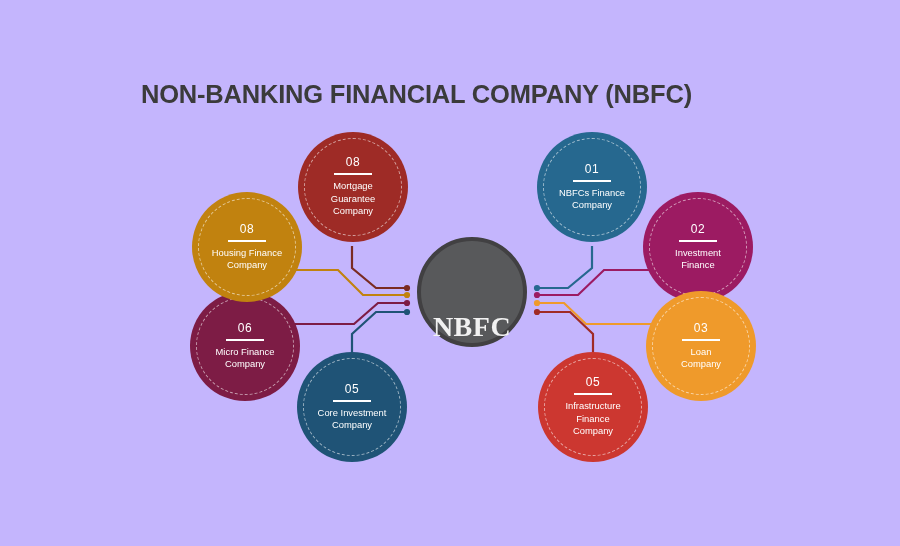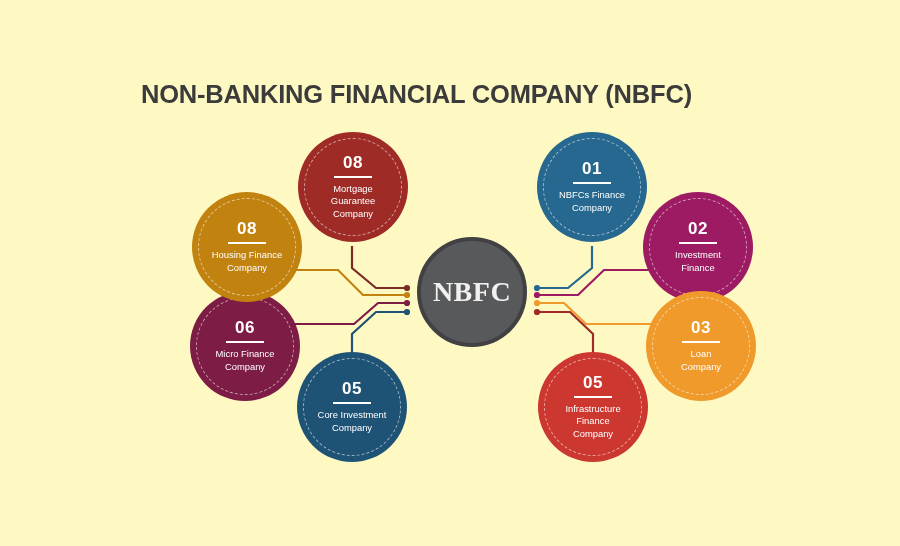--- a/index.html
+++ b/index.html
@@ -13,21 +13,21 @@
     position: relative;
     overflow: hidden;
     font-family: "Liberation Sans", sans-serif;
     -webkit-font-smoothing: antialiased;
   }
   #stage {
     position: absolute;
     left: 0; top: 0;
     width: 900px;
     height: 546px;
-    background: #fef9c3;
+    background: #c4b5fd;
   }
   
   #title {
     position: absolute;
     left: 141px;
     top: 80px;
     font-size: 25.5px;
     font-weight: bold;
     letter-spacing: -0.2px;
     color: #3b3b3b;
@@ -54,21 +54,21 @@
     position: absolute;
     left: 417px;
     top: 237px;
     width: 110px;
     height: 110px;
     border-radius: 50%;
     background: #58595b;
     border: 4px solid #414042;
     box-sizing: border-box;
     display: flex;
-    align-items: center;
+    align-items: flex-end;
     justify-content: center;
     z-index: 6;
   }
   #hub-label {
     font-family: "Liberation Serif", serif;
     font-weight: bold;
     font-size: 28px;
     color: #f1f1f1;
     letter-spacing: 0.5px;
   }
@@ -90,22 +90,22 @@
     position: absolute;
     left: 0; top: 0; right: 0; bottom: 0;
     display: flex;
     flex-direction: column;
     align-items: center;
     justify-content: center;
     padding: 0 8px;
     box-sizing: border-box;
   }
   .node .num {
-    font-size: 17px;
-    font-weight: bold;
+    font-size: 12px;
+    font-weight: normal;
     color: #ffffff;
     line-height: 1;
     letter-spacing: 0.5px;
   }
   .node .rule {
     width: 38px;
     height: 2px;
     background: #ffffff;
     margin: 5px 0 5px 0;
   }

